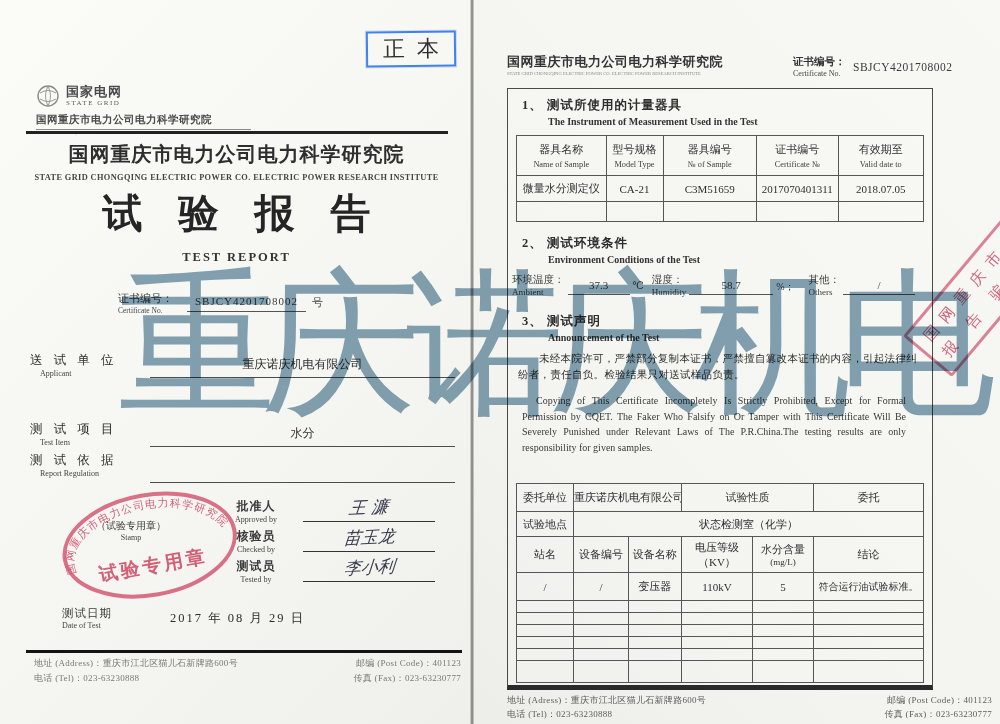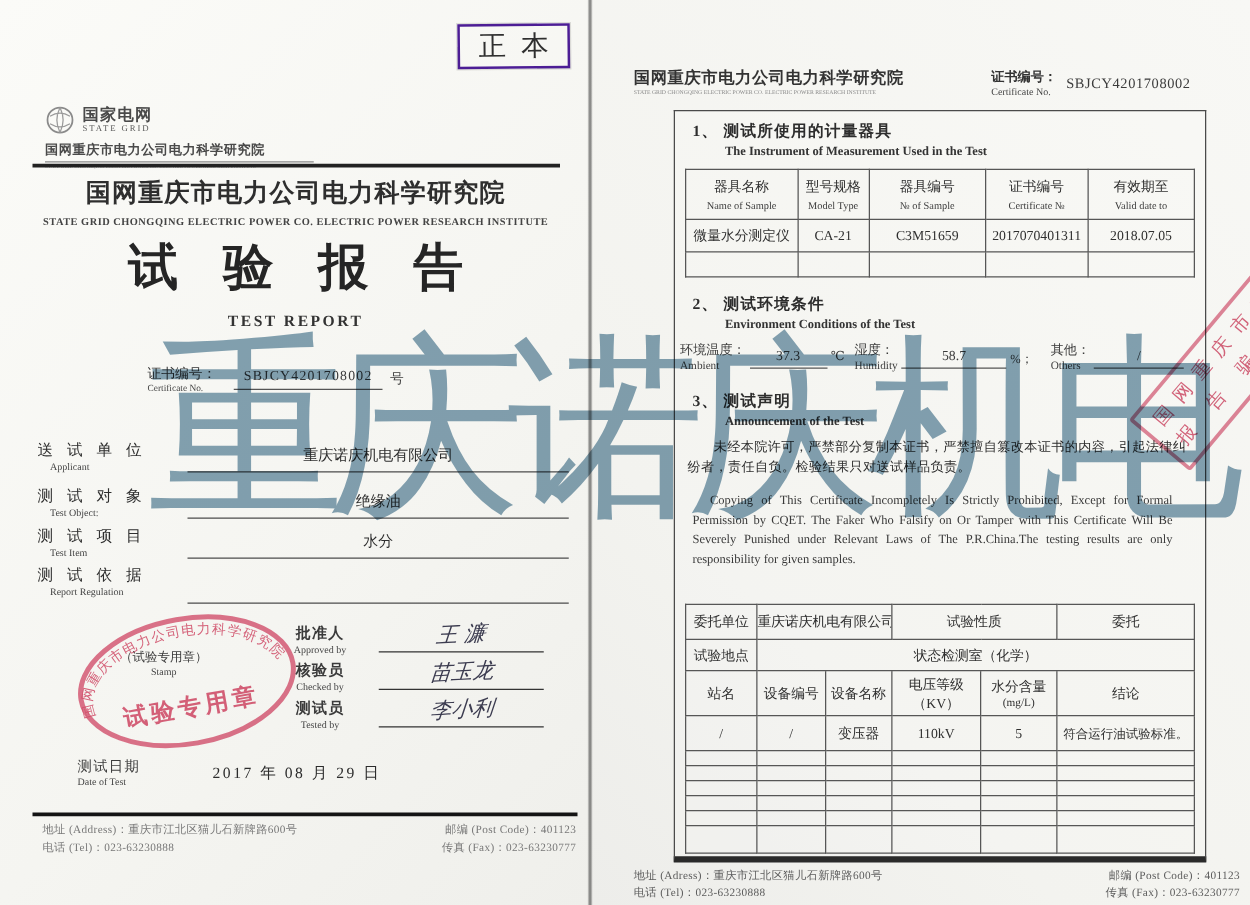--- a/index.html
+++ b/index.html
@@ -17,22 +17,22 @@
   
   .watermark {
     position:absolute; left:118px; top:258px; z-index:25;
     font-size:158px; line-height:1.1; letter-spacing:-14px; white-space:nowrap;
     color:#0c4a6e; opacity:.5; mix-blend-mode:multiply; pointer-events:none;
     font-family:"Liberation Serif",serif;
   }
 
   
   .copy-mark {
-    position:absolute; left:366px; top:19px; width:90px; height:36px; z-index:10;
-    border:2px solid #4c1d95; box-shadow:0 0 0 1px rgba(60,60,60,.15);
+    position:absolute; left:366px; top:31px; width:90px; height:36px; z-index:10;
+    border:2px solid #3b82f6; box-shadow:0 0 0 1px rgba(60,60,60,.15);
     display:flex; align-items:center; justify-content:center;
     font-size:22px; letter-spacing:12px; text-indent:12px; color:#2f2f2f; transform:rotate(-.6deg);
   }
 
   
   .logo-row { position:absolute; left:36px; top:84px; display:flex; align-items:center; gap:6px; }
   .logo-cn { font-size:13px; font-weight:700; letter-spacing:1px; color:#4a4a4a; line-height:1.05; }
   .logo-en { font-size:7px; letter-spacing:1.5px; color:#5a5a5a; }
   .logo-sub { position:absolute; left:36px; top:113px; width:215px; }
   .logo-sub-cn { font-size:10.5px; font-weight:700; color:#4a4a4a; letter-spacing:.5px;
@@ -91,21 +91,21 @@
   
   .r-org { position:absolute; left:34px; top:53px; width:290px; }
   .r-org-cn { font-size:13px; font-weight:700; letter-spacing:.5px; color:#333; }
   .r-org-en { font-size:4.6px; color:#888; white-space:nowrap; overflow:hidden; }
   .r-cert-lab { position:absolute; left:320px; top:55px; }
   .r-cert-lab .cn { font-size:10.5px; font-weight:600; }
   .r-cert-lab .en { font-size:8px; color:#444; }
   .r-cert-val { position:absolute; left:380px; top:61px; font-size:11.5px; letter-spacing:.5px; }
 
   .r-box { position:absolute; left:34px; top:88px; width:426px; height:602px;
-    border:1.5px solid #4a4a4a; border-bottom:5px solid #2a2a2a; background:rgba(255,255,255,.12);margin-left:32px; }
+    border:1.5px solid #4a4a4a; border-bottom:5px solid #2a2a2a; background:rgba(255,255,255,.12); }
   .sec-head { position:absolute; left:14px; }
   .sec-cn { font-size:12.5px; font-weight:600; letter-spacing:1px; color:#2d2d2d; }
   .sec-en { font-size:10px; font-weight:700; color:#333; margin-left:26px; margin-top:2px; }
 
   table { border-collapse:collapse; table-layout:fixed; }
   td { border:1px solid #565656; text-align:center; vertical-align:middle;
     font-size:11px; color:#2f2f2f; overflow:hidden; white-space:nowrap; }
   .th-cn { font-size:11px; margin-bottom:3px; }
   .th-en { font-size:8.3px; color:#3d3d3d; }
   .inst-table { position:absolute; left:8px; top:46px; width:408px; }
@@ -177,27 +177,20 @@
       <div class="cert-val-l">SBJCY4201708002</div>
       <div class="cert-suffix">号</div>
     </div>
 
     <div class="field-row" style="top:352px;">
       <div class="field-lab">
         <div class="cn">送 试 单 位</div>
         <div class="en">Applicant</div>
       </div>
       <div class="fval">重庆诺庆机电有限公司</div>
-    </div>
-    <div class="field-row" style="top:389px;">
-      <div class="field-lab">
-        <div class="cn">测 试 对 象</div>
-        <div class="en">Test Object:</div>
-      </div>
-      <div class="fval">绝缘油</div>
     </div>
     <div class="field-row" style="top:421px;">
       <div class="field-lab">
         <div class="cn">测 试 项 目</div>
         <div class="en">Test Item</div>
       </div>
       <div class="fval">水分</div>
     </div>
     <div class="field-row" style="top:452px;">
       <div class="field-lab">

